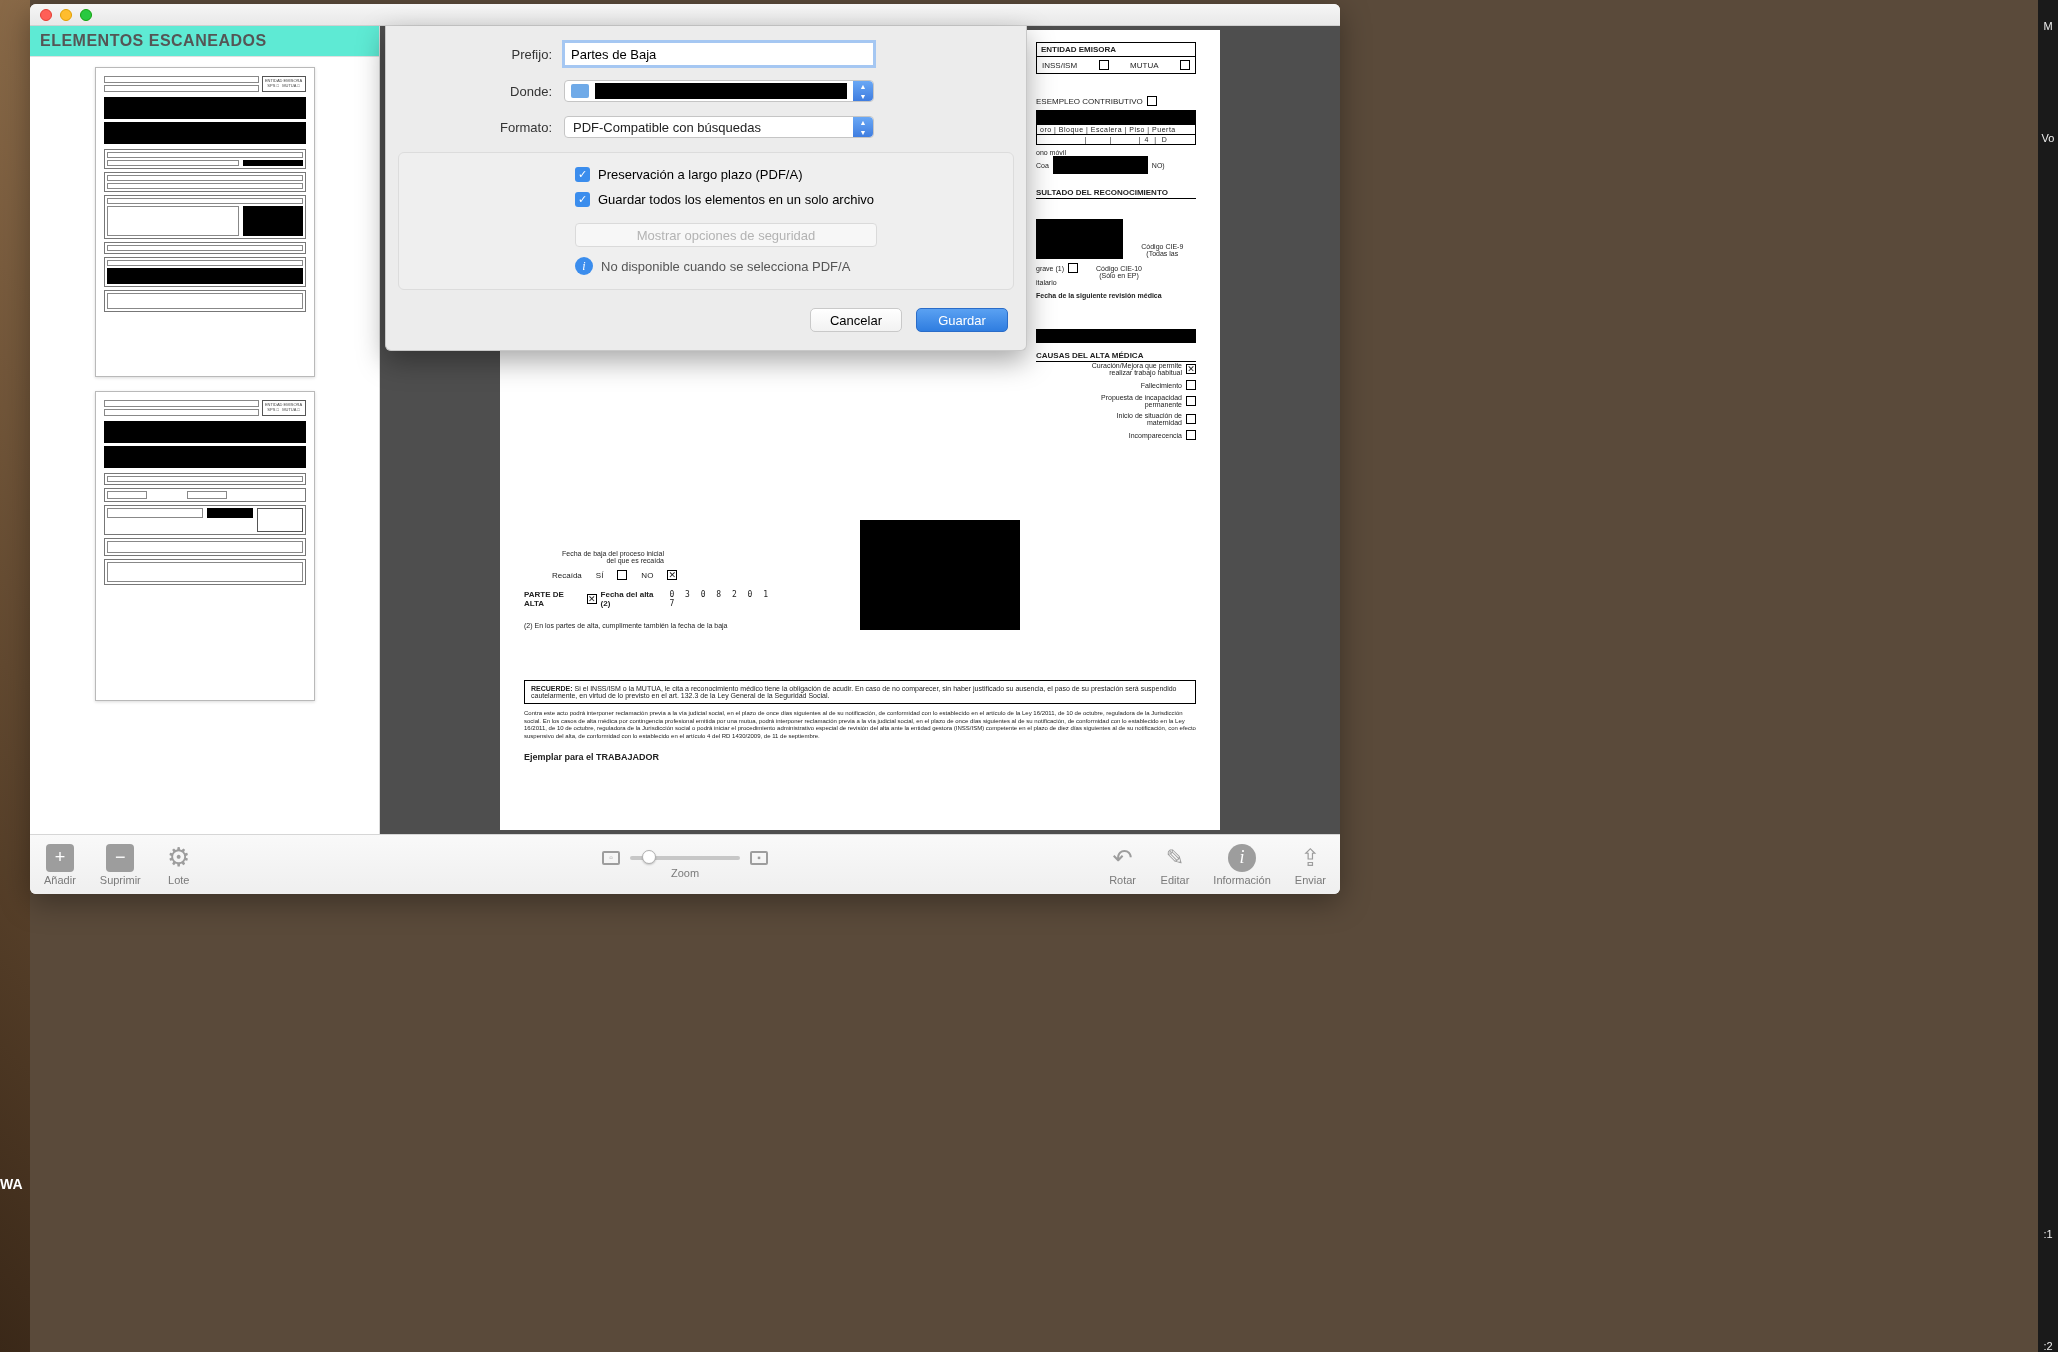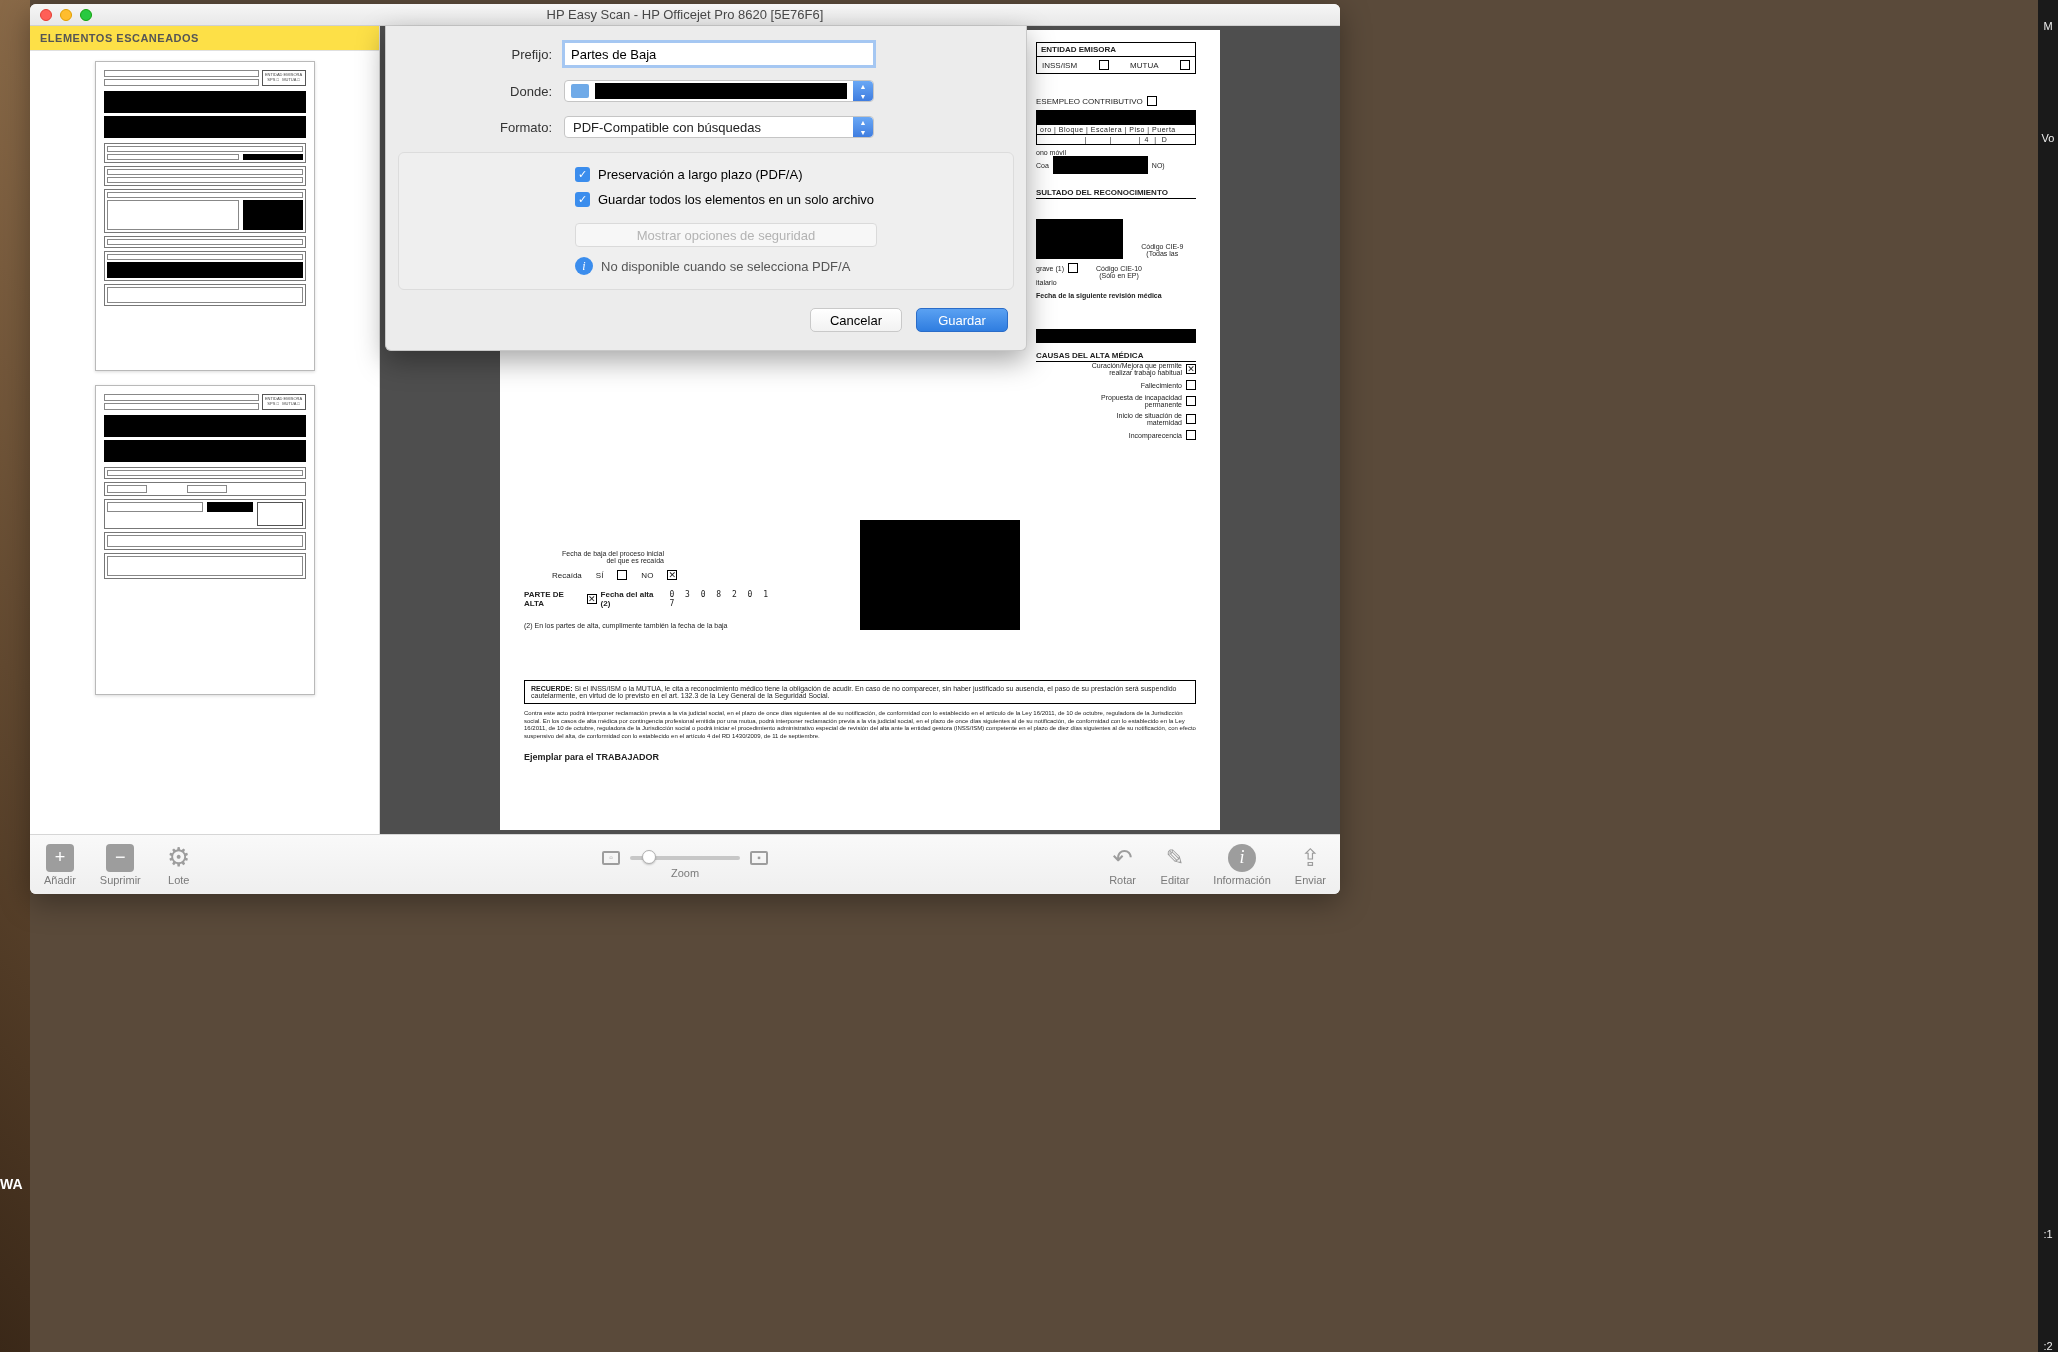--- a/index.html
+++ b/index.html
@@ -7,21 +7,21 @@
   .window { position: absolute; left: 30px; top: 4px; width: 1310px; height: 890px; background: #ececec; border-radius: 6px; box-shadow: 0 8px 30px rgba(0,0,0,.35); display: flex; flex-direction: column; overflow: hidden; }
   .titlebar { height: 22px; background: linear-gradient(#f6f6f6,#e8e8e8); border-bottom: 1px solid #d0d0d0; display: flex; align-items: center; position: relative; }
   .traffic { display: flex; gap: 8px; margin-left: 10px; }
   .dot { width: 12px; height: 12px; border-radius: 50%; }
   .dot.red { background: #ff5f57; border: .5px solid #e33e32; }
   .dot.yellow { background: #ffbd2e; border: .5px solid #e09e00; }
   .dot.green { background: #28c940; border: .5px solid #13a10e; }
   .wintitle { position: absolute; left: 0; right: 0; text-align: center; font-size: 13px; color: #4a4a4a; }
   .body { flex: 1; display: flex; min-height: 0; }
   .sidebar { width: 350px; background: #fff; border-right: 1px solid #d9d9d9; display: flex; flex-direction: column; }
-  .sidehead { font-size: 11px; font-weight: 700; letter-spacing: .5px; color: #555; padding: 6px 10px; background: #fde047; border-bottom: 1px solid #e0e0e0; }
+  .sidehead { font-size: 16px; font-weight: 700; letter-spacing: .5px; color: #555; padding: 6px 10px; background: #5eead4; border-bottom: 1px solid #e0e0e0; }
   .thumbs { flex: 1; overflow: auto; padding: 10px; display: flex; flex-direction: column; gap: 14px; align-items: center; }
   .thumb { width: 220px; height: 310px; background: #fff; border: 1px solid #b9b9b9; box-shadow: 0 1px 3px rgba(0,0,0,.15); padding: 8px; }
   .thumb .small { font-size: 4px; color: #444; line-height: 1.3; }
   .thumb .box { border: .5px solid #555; }
   .main { flex: 1; background: #4e4e4e; position: relative; display: flex; align-items: center; justify-content: center; }
   .page { width: 720px; height: 800px; background: #fff; padding: 22px 24px; position: relative; font-size: 8px; color: #222; }
   .page .rt { position: absolute; right: 24px; }
   .page .sm { font-size: 7px; }
   .page .entbox { border: 1px solid #000; padding: 2px 4px; font-weight: 700; font-size: 8px; }
   .page .row { display: flex; align-items: center; gap: 4px; margin-bottom: 4px; }
@@ -84,21 +84,20 @@
   <span>:2</span>
 </div>
 
 <div class="window">
   <div class="titlebar">
     <div class="traffic">
       <div class="dot red"></div>
       <div class="dot yellow"></div>
       <div class="dot green"></div>
     </div>
-    <div class="wintitle">HP Easy Scan - HP Officejet Pro 8620 [5E76F6]</div>
   </div>
 
   <div class="body">
 
     <div class="sidebar">
       <div class="sidehead">ELEMENTOS ESCANEADOS</div>
       <div class="thumbs">
 
         <div class="thumb">
           <div class="tgrid">

